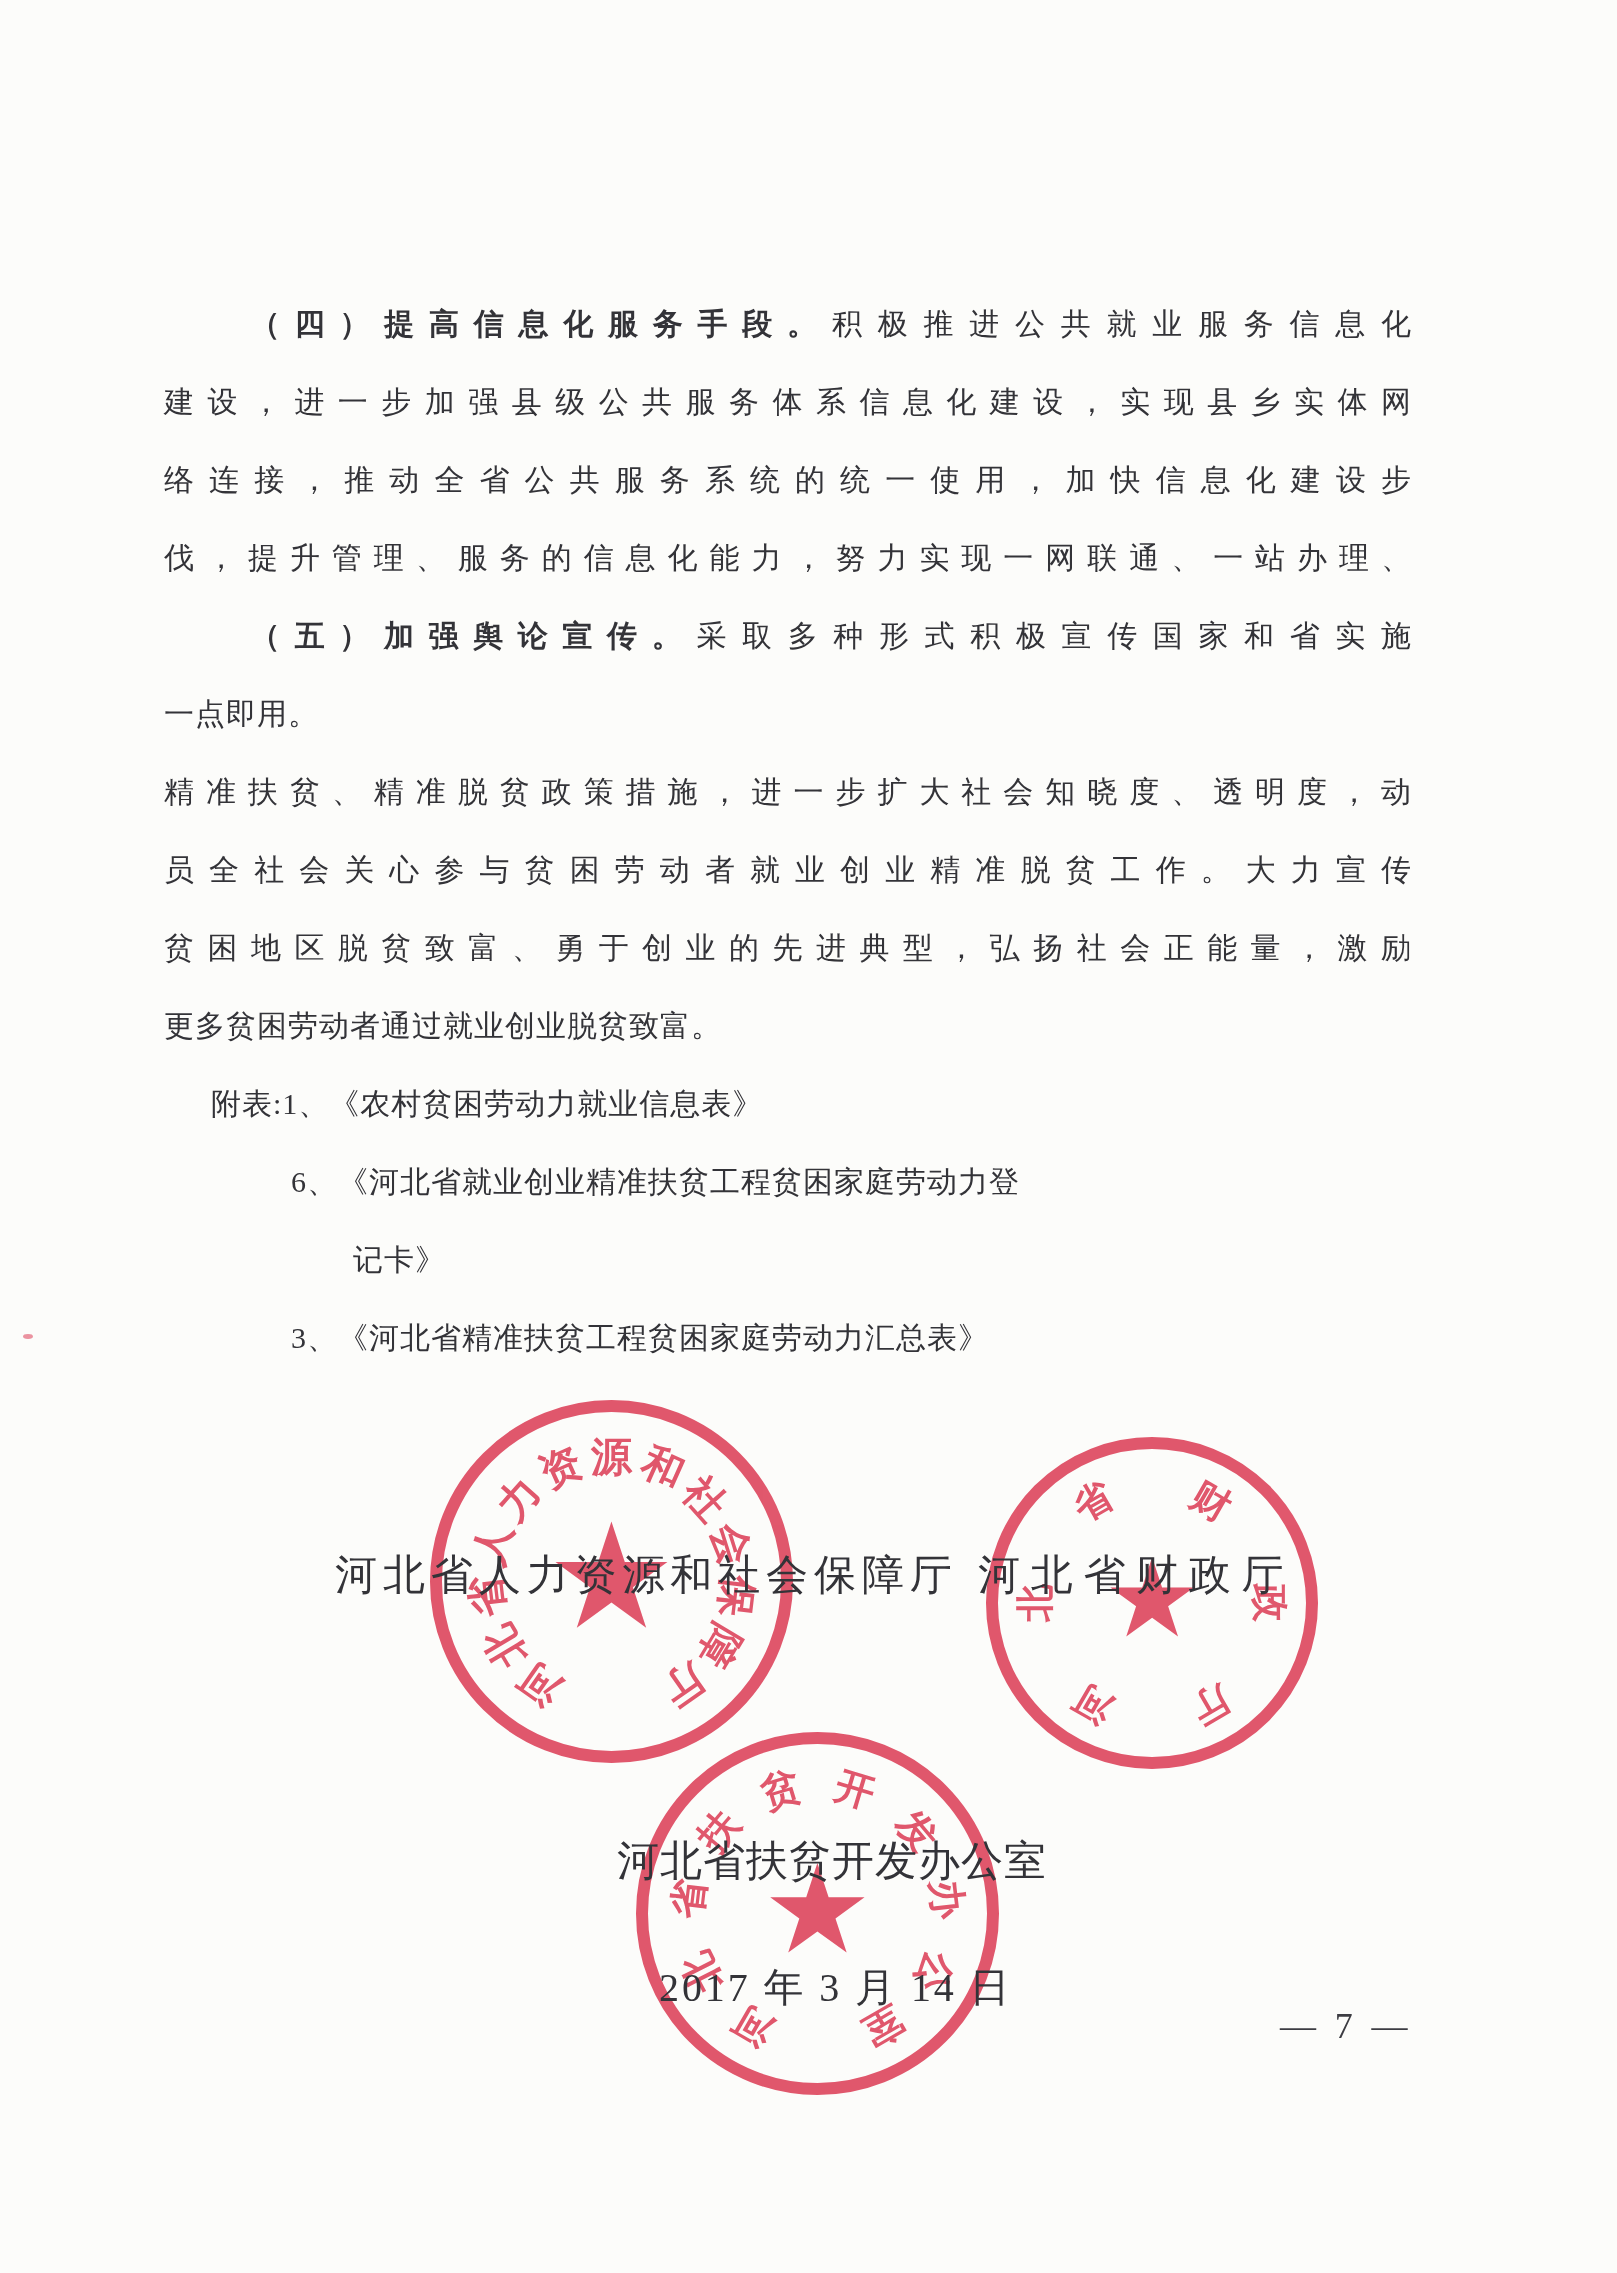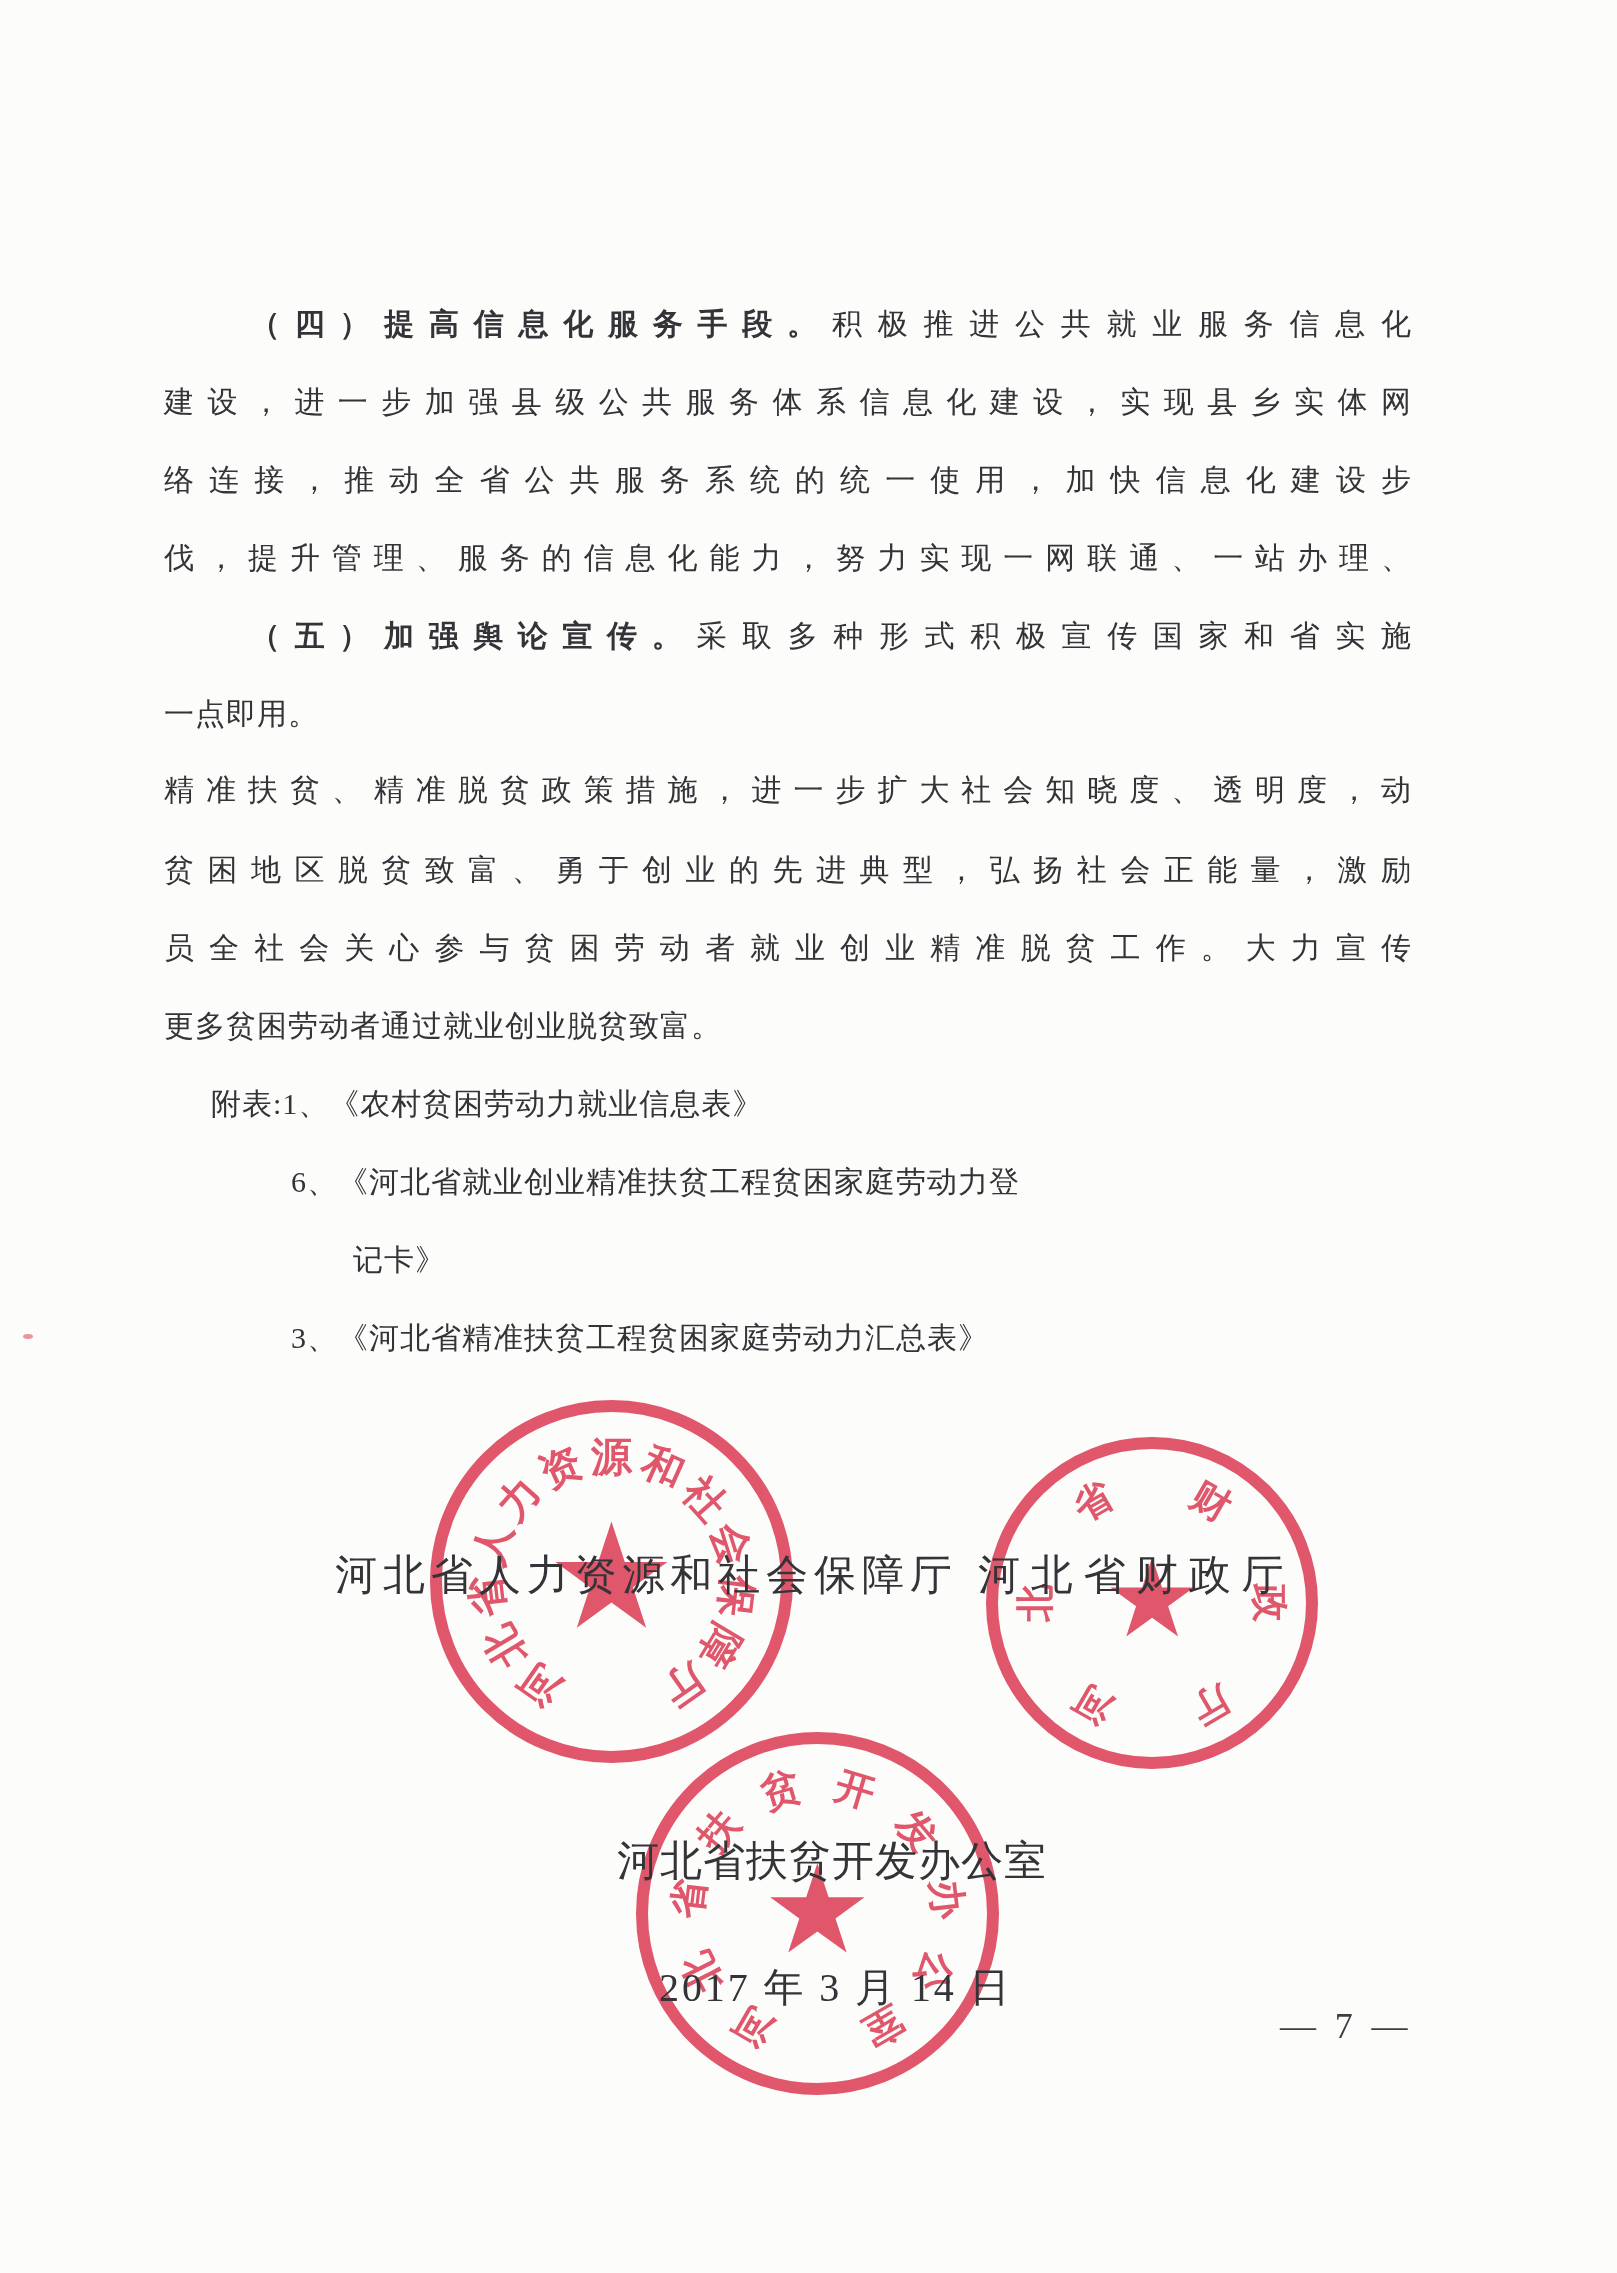--- a/index.html
+++ b/index.html
@@ -138,23 +138,23 @@
       <span class="ring-char" style="font-size: 39px; transform: translate(-50%, -50%) translate(65px, 112px) rotate(150deg);">室</span>
     </div>
 
   <div class="doc-body" id="doc-body">
       <div class="line j" style="padding-left: 86px;"><span class="lead">（四）提高信息化服务手段。</span>积极推进公共就业服务信息化</div>
       <div class="line j" style="padding-left: 0px;">建设，进一步加强县级公共服务体系信息化建设，实现县乡实体网</div>
       <div class="line j" style="padding-left: 0px;">络连接，推动全省公共服务系统的统一使用，加快信息化建设步</div>
       <div class="line j" style="padding-left: 0px;">伐，提升管理、服务的信息化能力，努力实现一网联通、一站办理、</div>
       <div class="line j" style="padding-left: 86px;"><span class="lead">（五）加强舆论宣传。</span>采取多种形式积极宣传国家和省实施</div>
       <div class="line" style="padding-left: 0px;">一点即用。</div>
-      <div class="line j" style="padding-left: 0px; font-family: Liberation Mono, monospace;">精准扶贫、精准脱贫政策措施，进一步扩大社会知晓度、透明度，动</div>
+      <div class="line j" style="padding-left: 0px;">精准扶贫、精准脱贫政策措施，进一步扩大社会知晓度、透明度，动</div>
+      <div class="line j" style="padding-left: 0px;">员全社会关心参与贫困劳动者就业创业精准脱贫工作。大力宣传</div>
       <div class="line j" style="padding-left: 0px;">贫困地区脱贫致富、勇于创业的先进典型，弘扬社会正能量，激励</div>
-      <div class="line j" style="padding-left: 0px;">员全社会关心参与贫困劳动者就业创业精准脱贫工作。大力宣传</div>
       <div class="line" style="padding-left: 0px;">更多贫困劳动者通过就业创业脱贫致富。</div>
       <div class="line" style="padding-left: 47px; font-family: Liberation Serif, serif;">附表:1、《农村贫困劳动力就业信息表》</div>
       <div class="line" style="padding-left: 127px;">6、《河北省就业创业精准扶贫工程贫困家庭劳动力登</div>
       <div class="line" style="padding-left: 189px;">记卡》</div>
       <div class="line" style="padding-left: 127px;">3、《河北省精准扶贫工程贫困家庭劳动力汇总表》</div>
     </div>
 
   <div class="sig sig-left">河北省人力资源和社会保障厅</div>
   <div class="sig sig-right">河北省财政厅</div>
   <div class="sig sig-bottom">河北省扶贫开发办公室</div>

